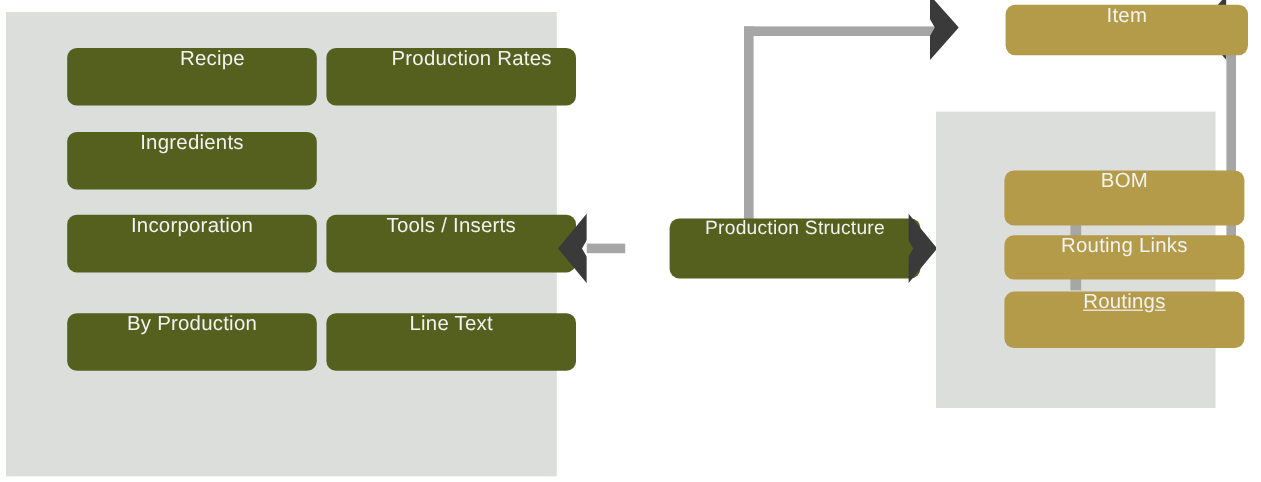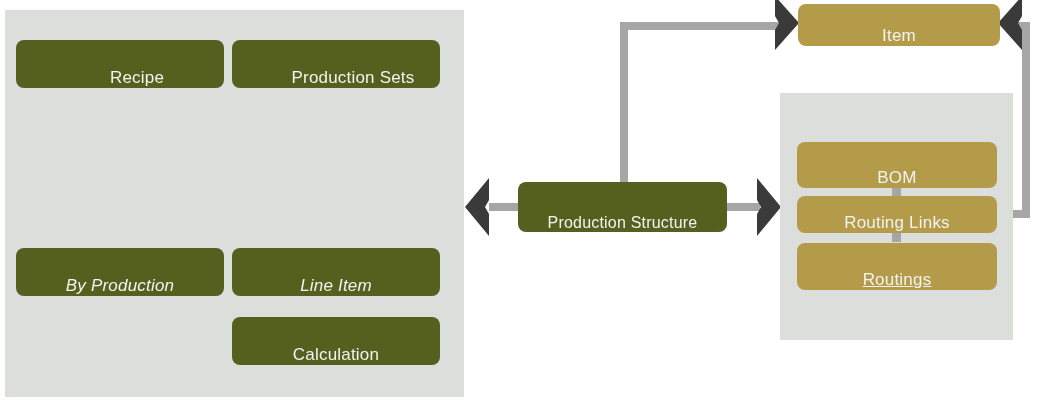--- a/index.html
+++ b/index.html
@@ -21,44 +21,45 @@
     position: absolute;
     background: #dcdedc;
   }
   #left-panel  { left: 5px;   top: 10px;  width: 459px; height: 387px; }
   #right-panel { left: 780px; top: 93px;  width: 233px; height: 247px; }
 
   
   .node {
     position: absolute;
     display: flex;
-    align-items: flex-end;
+    align-items: flex-start;
     justify-content: center;
     border-radius: 8px;
     color: #f2f2f0;
     font-size: 17px;
     font-weight: 400;
     letter-spacing: .2px;
     text-align: center;
     line-height: 1.1;
     box-sizing: border-box;
     padding: 0 6px;
     white-space: nowrap;
+    margin-left: 40px;
   }
   .node.green { background: #55601f; }
   .node.gold  { background: #b49b49; }
 
   
   .lgrid { width: 208px; height: 48px; }
   .col-a { left: 16px; }
   .col-b { left: 232px; }
   .row-1 { top: 40px; padding-left: 40px; }
   .row-2 { top: 110px; }
   .row-3 { top: 179px; }
-  .row-4 { top: 248px; font-style: italic; }
+  .row-4 { top: 261px; }
   .row-5 { top: 317px; }
 
   
   #node-production-structure {
     left: 518px; top: 182px; width: 209px; height: 50px;
     font-size: 16px;
   }
 
   
   #node-item         { left: 798px; top: 4px;   width: 202px; height: 42px; font-size: 17px; }
@@ -108,35 +109,41 @@
 <body>
 
 <div id="canvas">
 
   <div class="panel" id="left-panel"></div>
 
   <div class="node green lgrid col-a row-1">
     <span>Recipe</span>
   </div>
   <div class="node green lgrid col-b row-1">
-    <span>Production Sets</span>
+    <span>Production Rates</span>
   </div>
 
+  <div class="node green lgrid col-a row-2">
+    <span>Ingredients</span>
+  </div>
 
+  <div class="node green lgrid col-a row-3">
+    <span>Incorporation</span>
+  </div>
+  <div class="node green lgrid col-b row-3">
+    <span>Tools / Inserts</span>
+  </div>
 
   <div class="node green lgrid col-a row-4">
     <span>By Production</span>
   </div>
   <div class="node green lgrid col-b row-4">
-    <span>Line Item</span>
+    <span>Line Text</span>
   </div>
 
-  <div class="node green lgrid col-b row-5">
-    <span>Calculation</span>
-  </div>
 
   <div class="conn" id="conn-riser-h"></div>
   <div class="conn" id="conn-riser-v"></div>
   <div class="conn" id="conn-left-stub"></div>
   <div class="conn" id="conn-right-stub"></div>
 
   <div class="conn" id="conn-return-bottom"></div>
   <div class="conn" id="conn-return-v"></div>
   <div class="conn" id="conn-return-top"></div>
 

